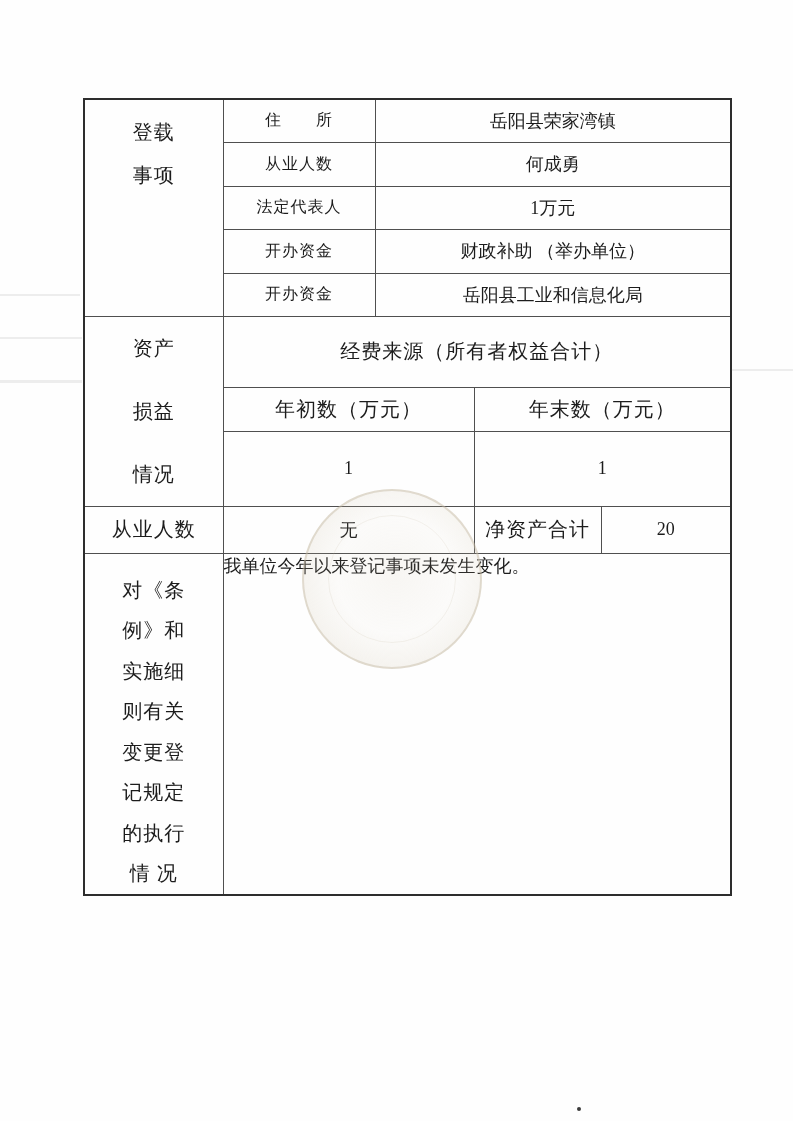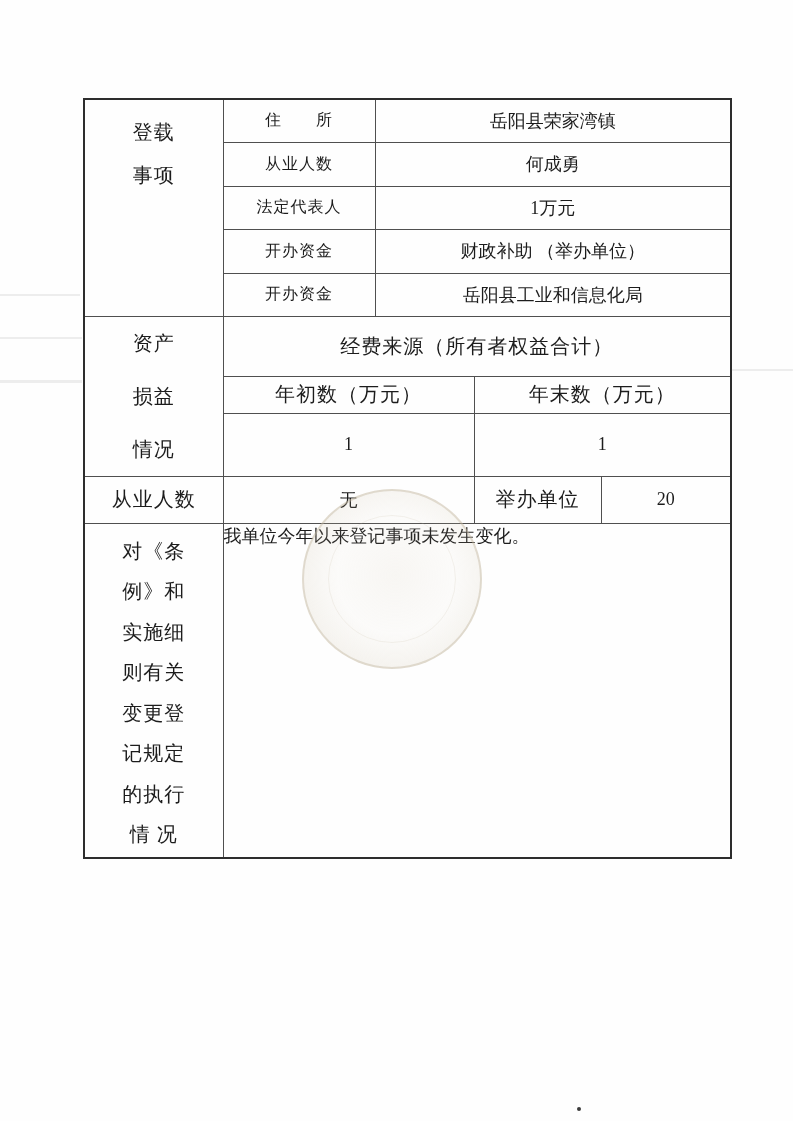--- a/index.html
+++ b/index.html
@@ -29,22 +29,22 @@
   table.form td.outerL,table.form th.outerL{border-left:2px solid var(--outer,#2d2d2d);}
 
   .rowhead{
     text-align:center;
     font-weight:700;
     font-size:20px;
     letter-spacing:1px;
     white-space:pre-line;
   }
   .rowhead.top{vertical-align:top;padding-top:11px;line-height:43px;}
-  .rowhead.mid{vertical-align:middle;line-height:53px;margin-top:32px;}
-  .rowhead.tall{vertical-align:top;padding-top:7px;line-height:40.5px;}
+  .rowhead.mid{vertical-align:middle;line-height:63px;margin-top:32px;}
+  .rowhead.tall{vertical-align:top;padding-top:16px;line-height:40.5px;}
 
   .lbl{
     text-align:center;
     font-weight:700;
     font-size:16px;
     vertical-align:middle;
     letter-spacing:1px;
   }
   .val{
     text-align:center;
@@ -152,21 +152,21 @@
       <td class="center-bold" colspan="2">年末数（万元）</td>
     </tr>
     <tr style="height:47px">
       <td class="num" colspan="2">1</td>
       <td class="num" colspan="2">1</td>
     </tr>
 
     <tr style="height:47px">
       <th class="rowhead outerL" style="vertical-align:middle">从业人数</th>
       <td class="val" colspan="2">无</td>
-      <td class="center-bold">举办单位</td>
+      <td class="center-bold">净资产合计</td>
       <td class="num">20</td>
     </tr>
 
     <tr style="height:335px">
       <th class="rowhead tall outerL">对《条
 例》和
 实施细
 则有关
 变更登
 记规定

